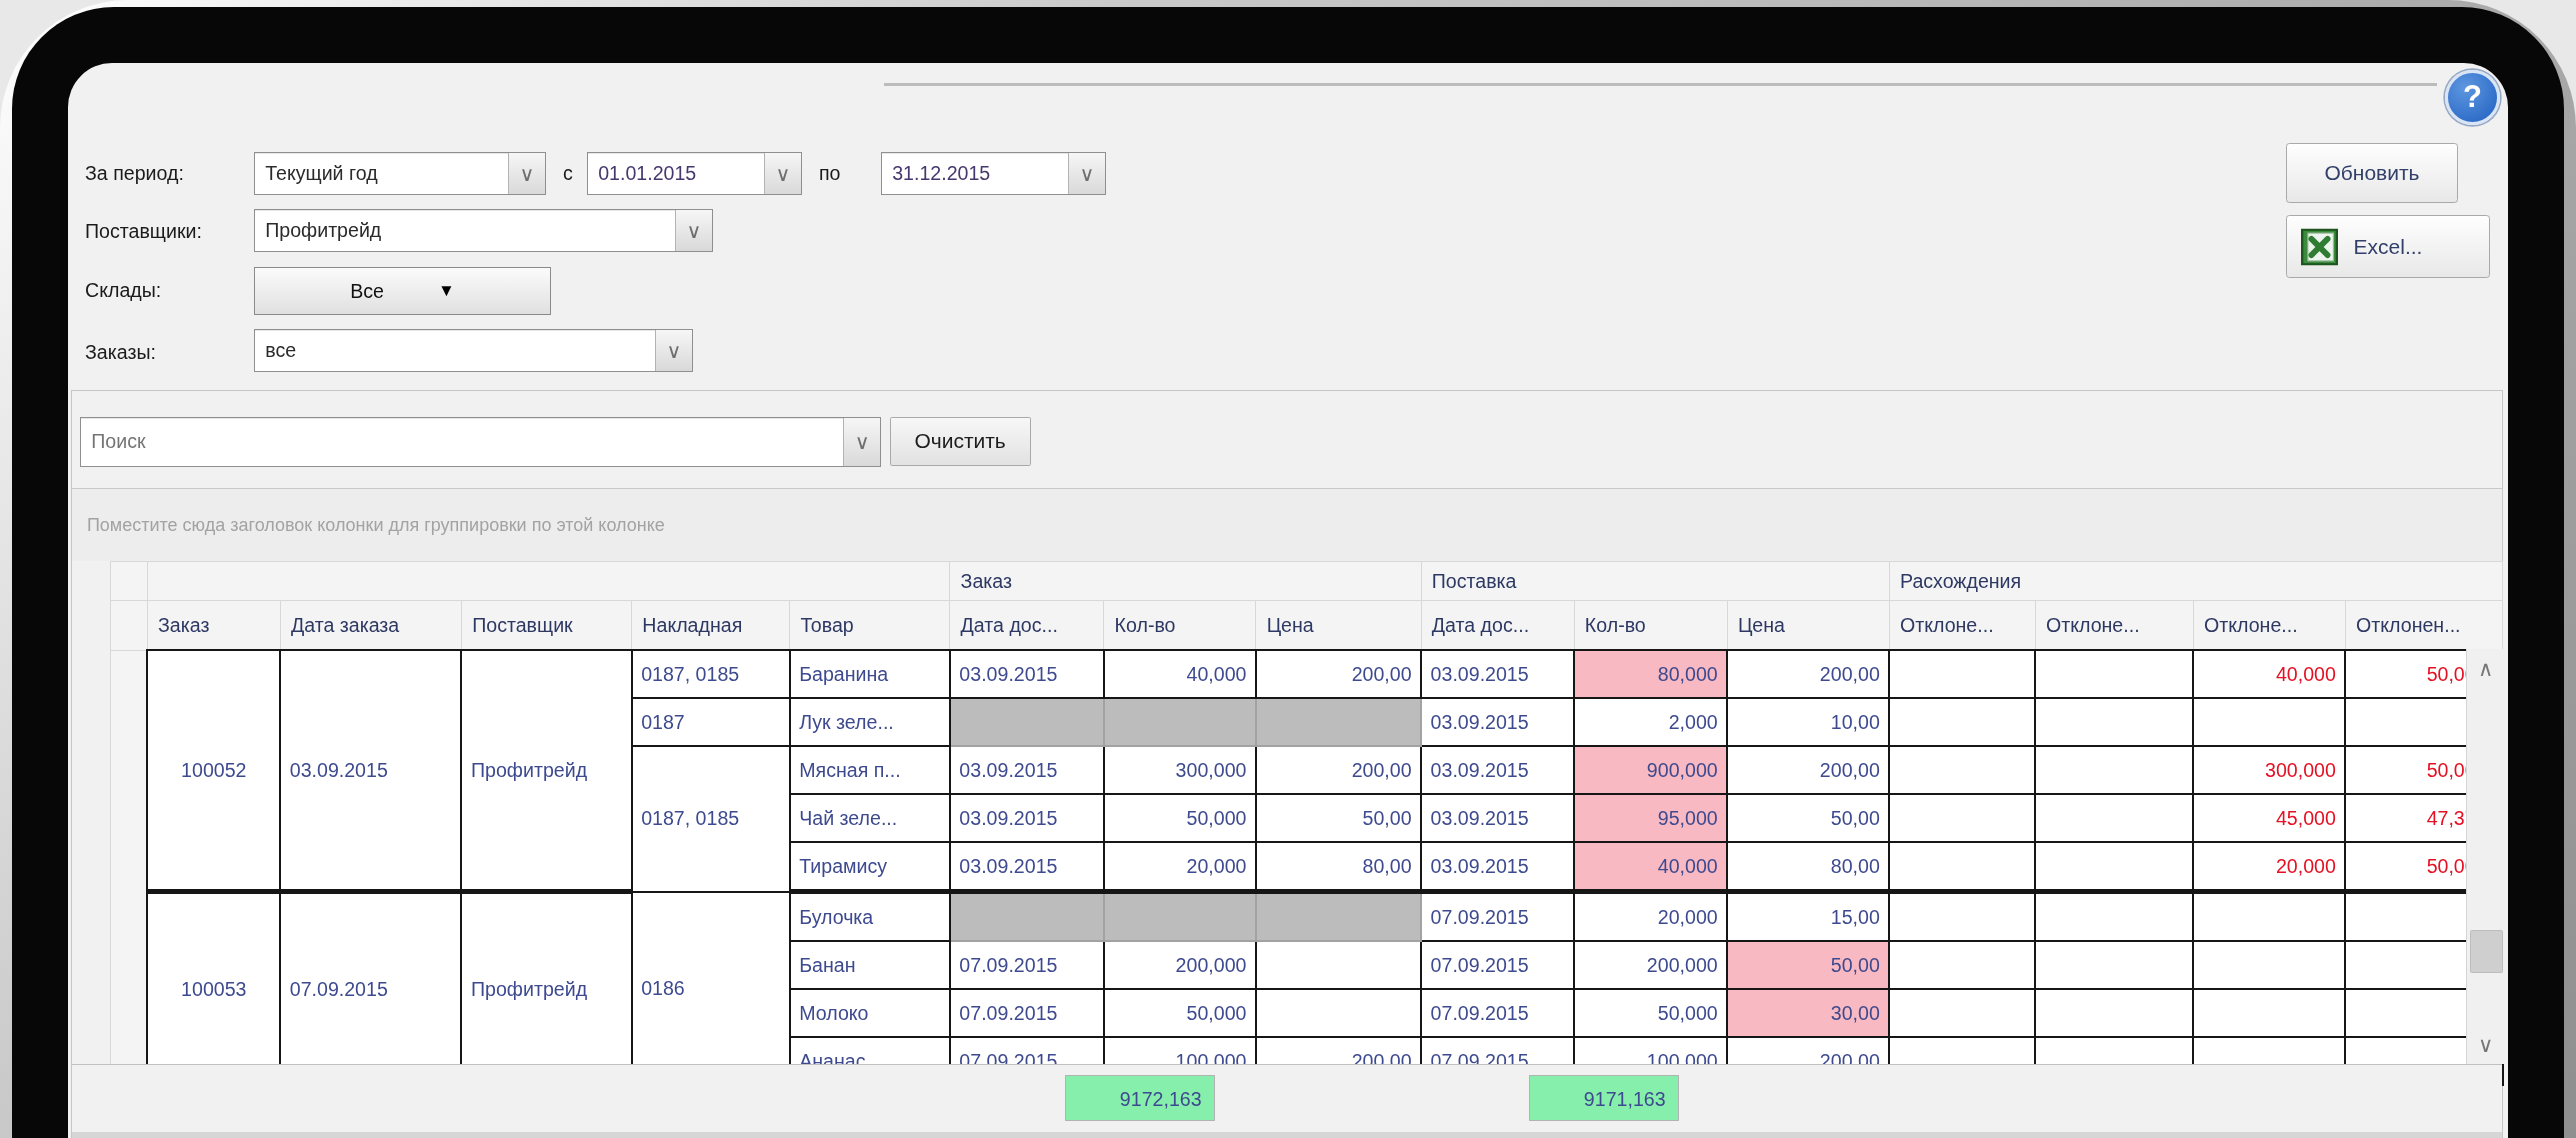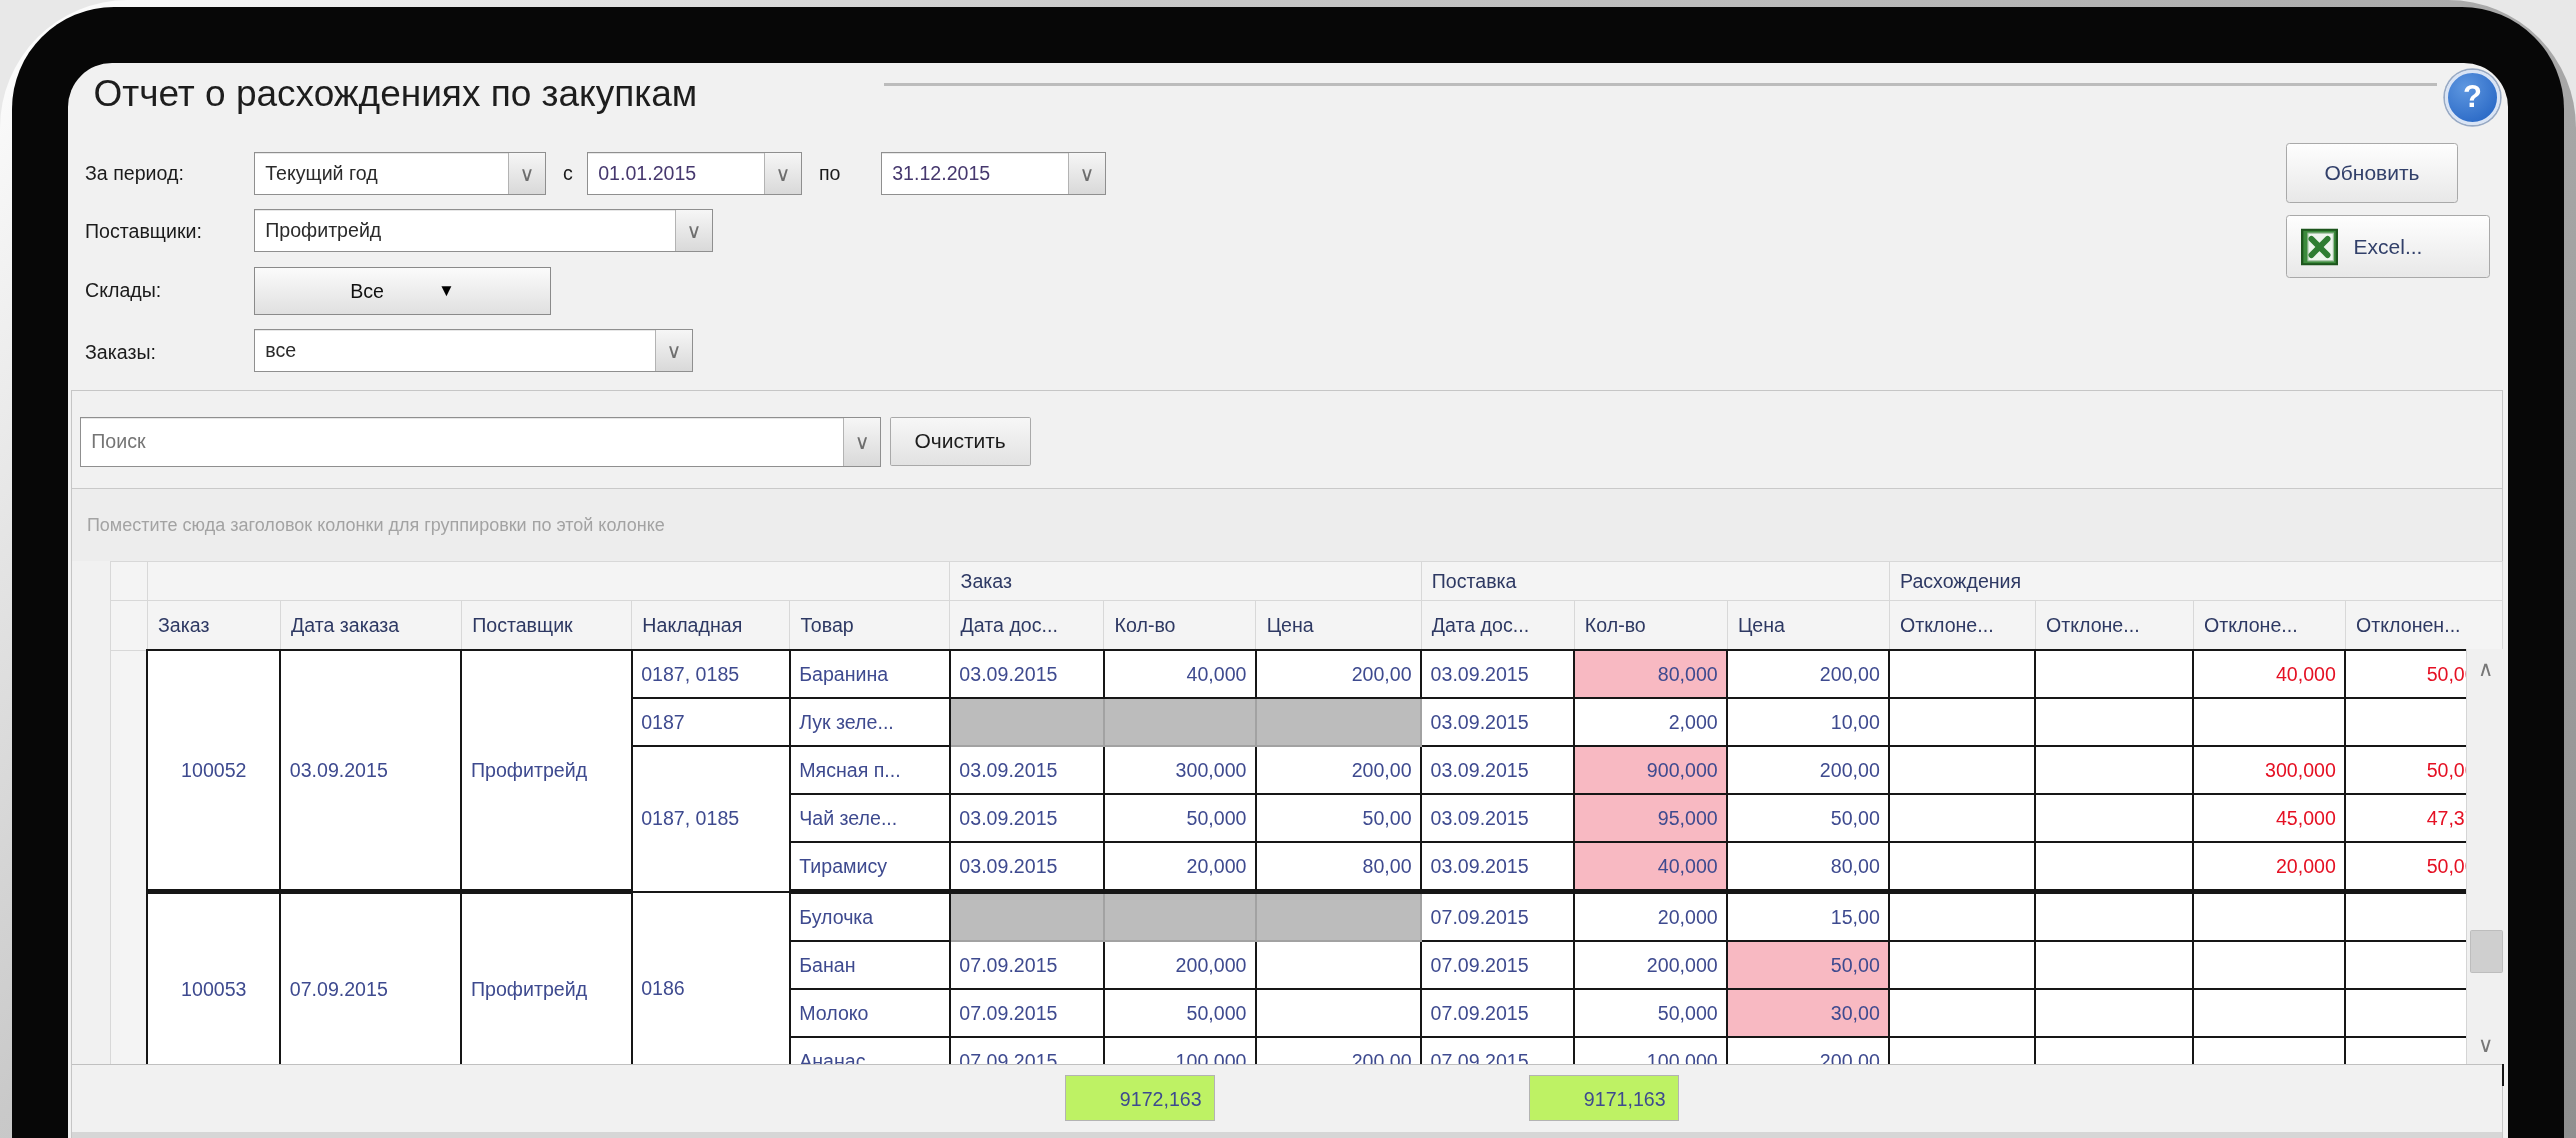--- a/index.html
+++ b/index.html
@@ -69,31 +69,30 @@
   .sb .sbtn{position:absolute;left:0;width:100%;height:39px;display:flex;align-items:center;
     justify-content:center;color:#777;font-size:21px;cursor:pointer;}
   .sb .up{top:0}.sb .down{bottom:0}
   .sb .thumb{position:absolute;left:3.4px;top:281px;width:31px;height:41px;background:#cfcfcf;
     border:0.9px solid #bdbdbd;border-radius:1.7px;cursor:grab;}
 
   
   .gridfooter{position:absolute;left:0;top:673px;width:100%;height:68px;background:#f1f1f1;
     border-top:0.9px solid #c0c0c0;box-sizing:border-box;}
   .total{position:absolute;top:10.2px;height:46px;line-height:46px;border:0.9px solid #b3b3b3;
-    background:#bef264;color:#3e4a8f;font-size:19.6px;text-align:right;padding:0 12px;box-sizing:border-box;}
+    background:#86efac;color:#3e4a8f;font-size:19.6px;text-align:right;padding:0 12px;box-sizing:border-box;}
   .bstrip{position:absolute;left:0;top:741px;width:100%;height:7.7px;background:#d6d6d6;}
 </style>
 </head>
 <body>
 
 <div class="rim">
   <div class="bezel"></div>
   <div class="app">
 
-    <h1 class="page-title">Отчет о расхождениях по закупкам</h1>
     <div class="title-rule"></div>
     <div class="help">?</div>
 
     <span class="flabel" style="left:17px;top:99px">За период:</span>
     <div class="combo" style="left:186px;top:89px;width:290px">
       <span class="val">Текущий год</span>
       <span class="cbtn">∨</span>
     </div>
     <span class="flabel" style="left:495px;top:99px">с</span>
     <div class="combo" style="left:519px;top:89px;width:213px">

